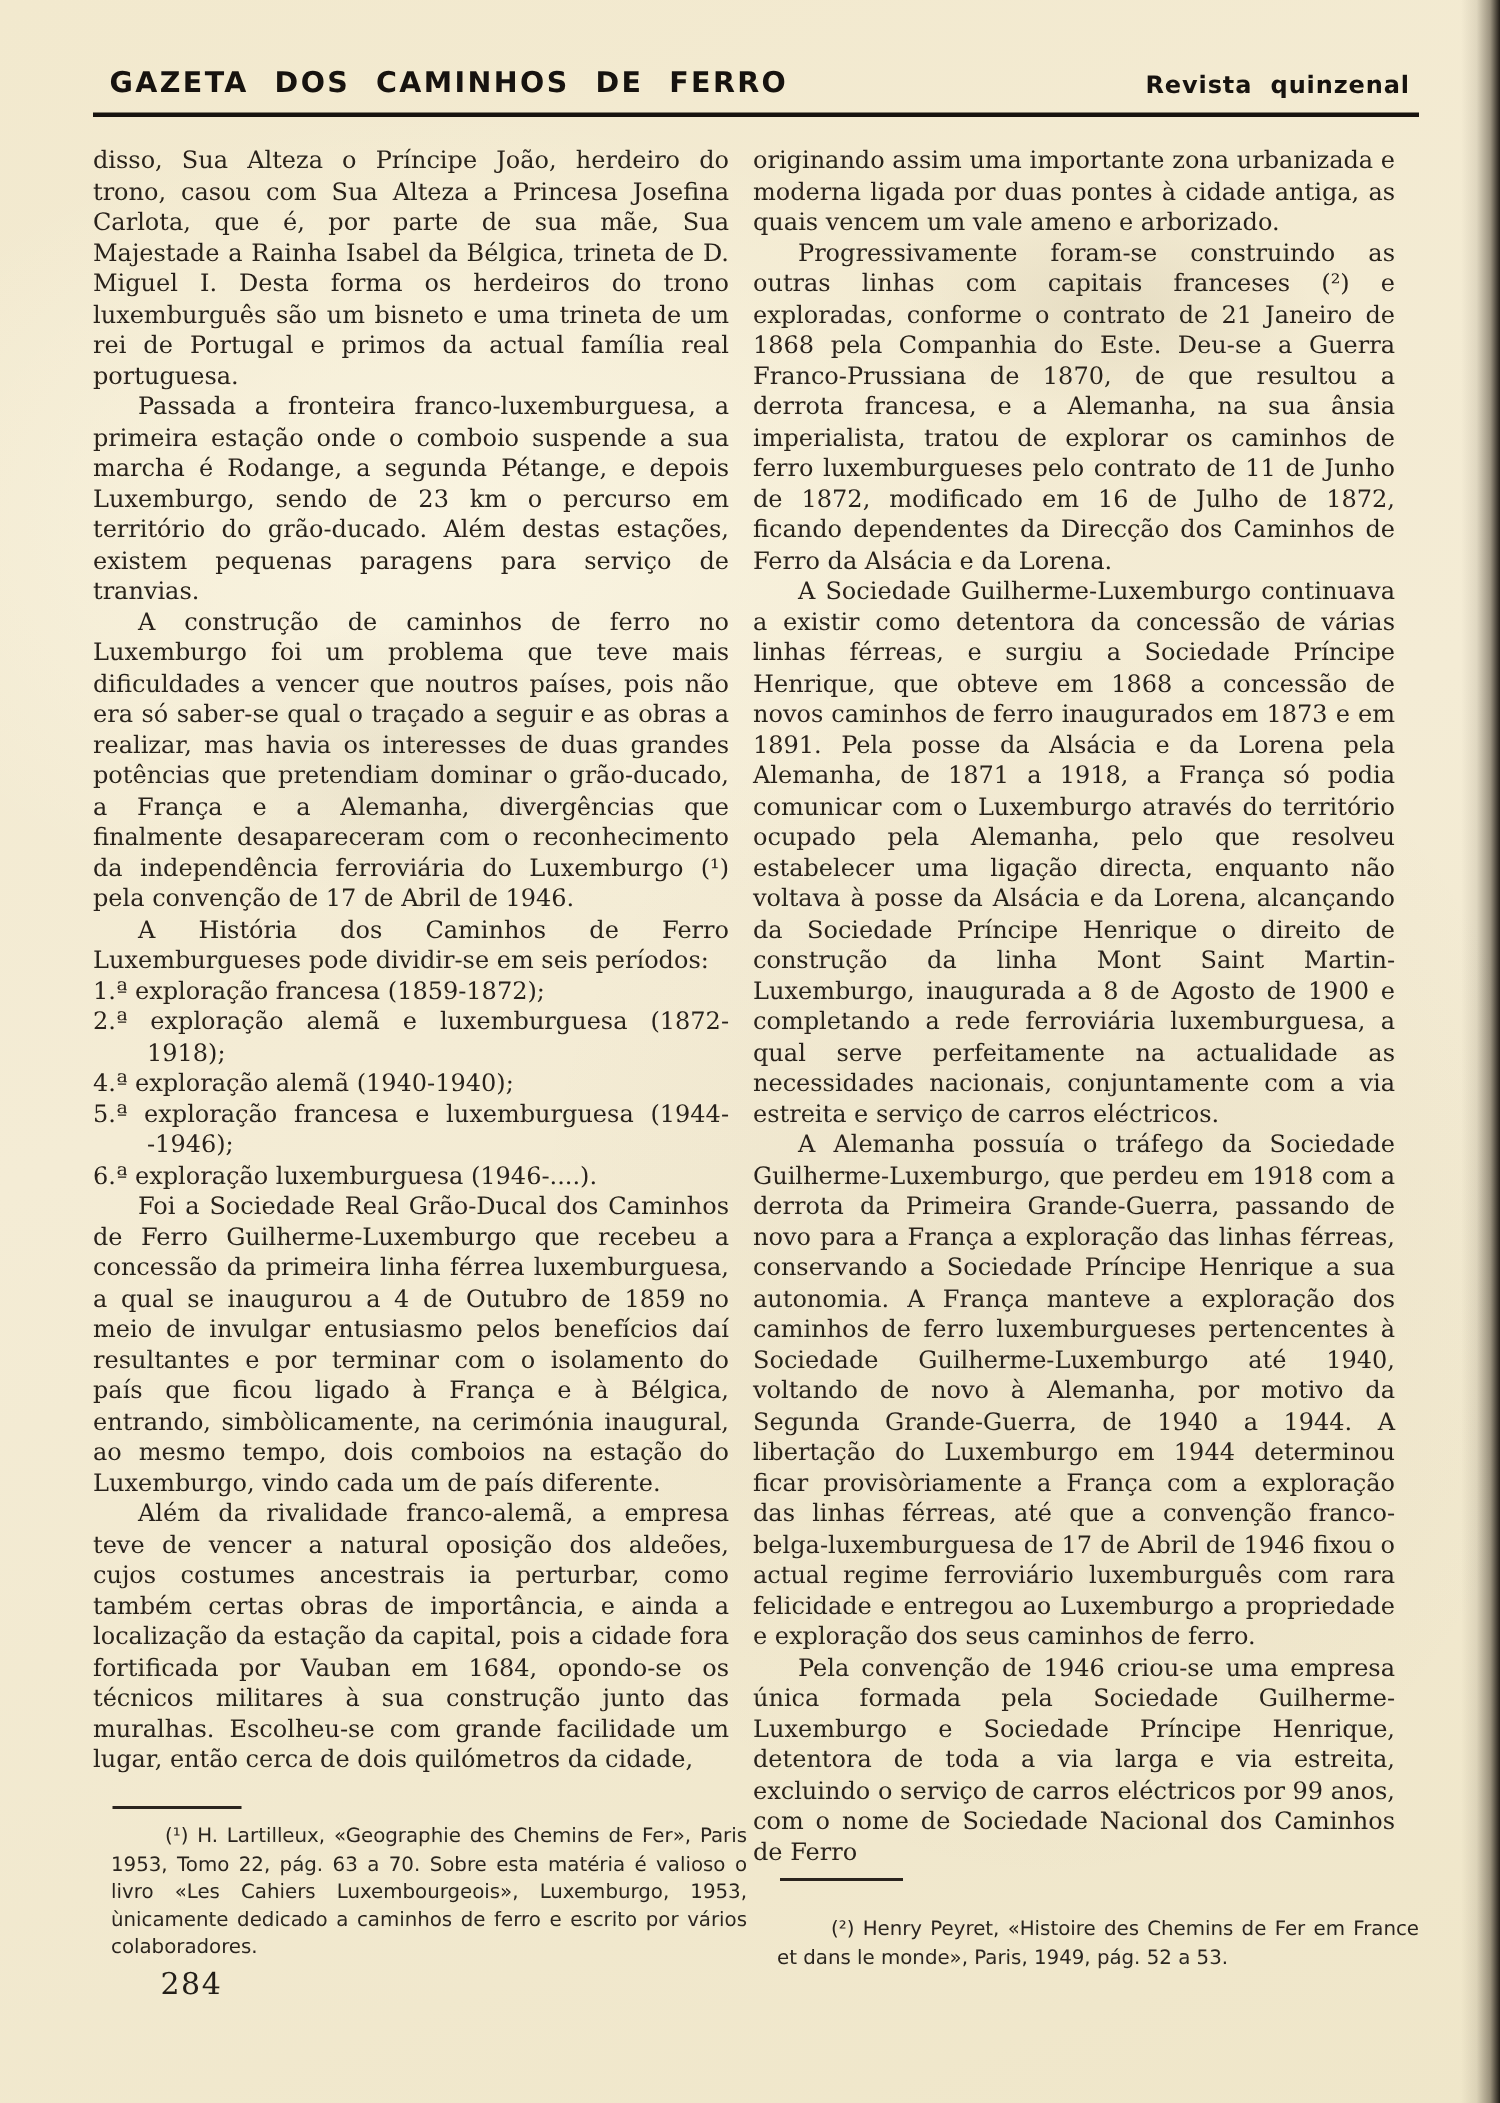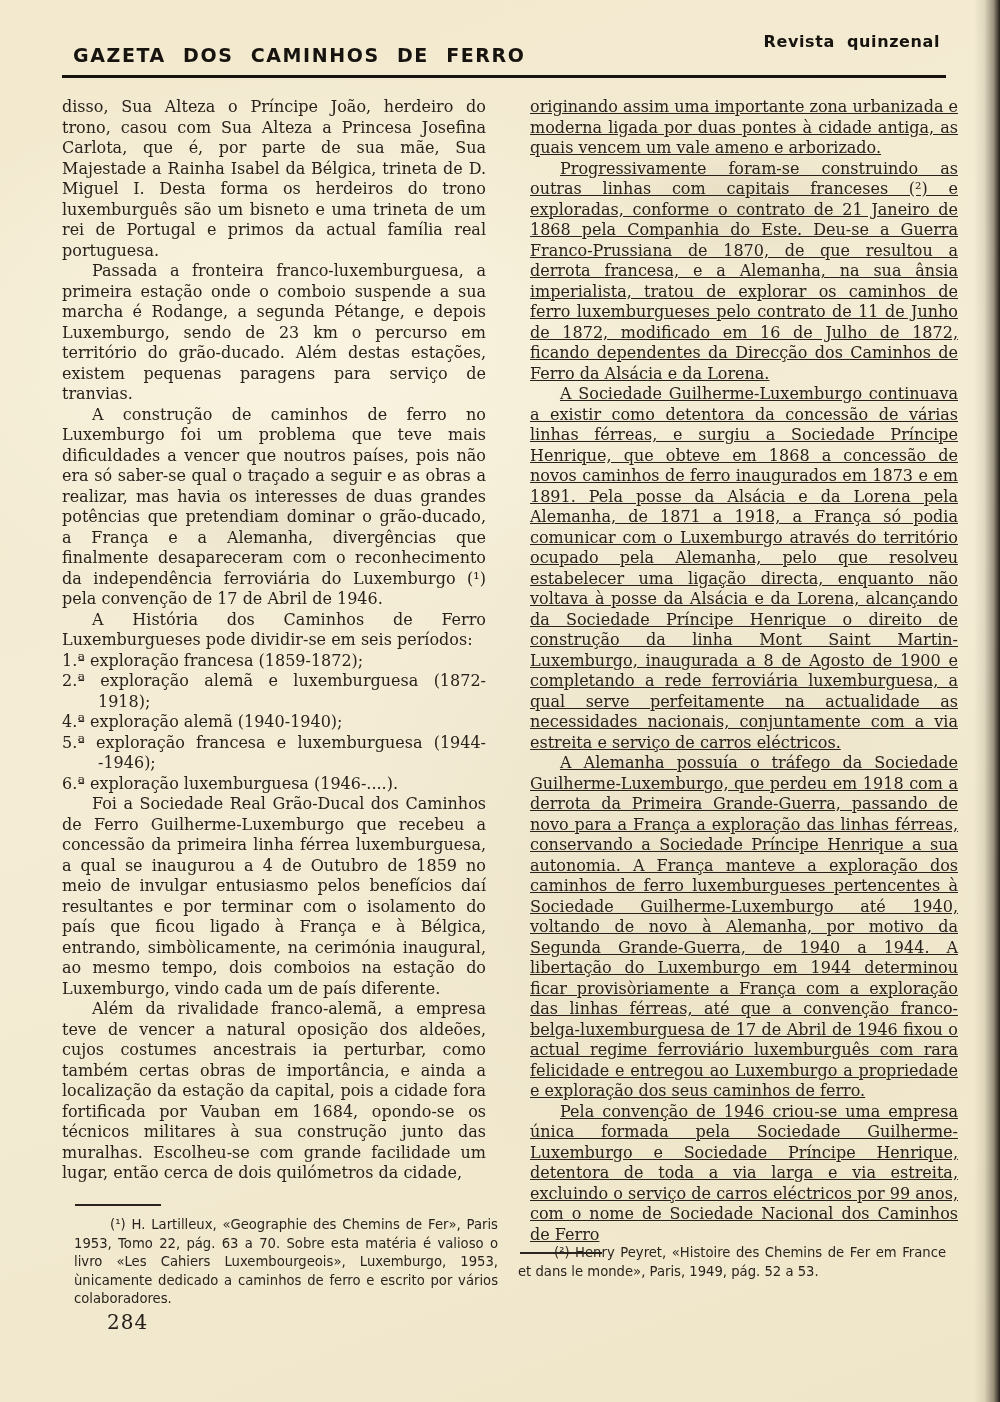--- a/index.html
+++ b/index.html
@@ -33,33 +33,33 @@
   .ghost-a { left:560px; top:110px;  width:360px; height:190px; }
   .ghost-b { left:90px;  top:380px;  width:380px; height:260px; }
 
   .header-title {
     position:absolute; left:73px; top:44px;
     font-family:"DejaVu Sans", sans-serif; font-weight:bold;
     font-size:19px; letter-spacing:1.6px; word-spacing:9px;
     color:#17130f; white-space:nowrap;
   }
   .header-subtitle {
-    position:absolute; right:60px; top:32px;
+    position:absolute; right:60px; top:47px;
     font-family:"DejaVu Sans", sans-serif; font-weight:bold;
     font-size:16px; letter-spacing:0.6px; word-spacing:6px;
     color:#17130f; white-space:nowrap;
   }
   .header-rule {
     position:absolute; left:62px; top:75px; width:884px; height:3px;
     background:#17130f;
   }
 
   .col { position:absolute; top:97px; }
   .col-left  { left:62px;  width:424px; }
-  .col-right { left:530px; width:428px;text-decoration:underline; }
+  .col-right { left:502px; width:428px; }
 
   .col p {
     margin:0; text-align:justify;
     font-size:16px; line-height:20.5px; color:#29221b;
   }
   .col p.indent { text-indent:30px; }
 
   .periods { margin:0; }
   .period-item {
     padding-left:36px; text-indent:-36px;
@@ -70,21 +70,21 @@
   .fn-rule-left  { left:75px;  top:1204px; width:86px; }
   .fn-rule-right { left:520px; top:1252px; width:82px; }
 
   .footnote {
     position:absolute;
     font-family:"DejaVu Sans", sans-serif;
     font-size:13.2px; line-height:18.6px; color:#2a241e;
     text-align:justify; text-indent:36px;
   }
   .footnote-left  { left:74px;  top:1216px; width:424px; }
-  .footnote-right { left:518px; top:1244px; width:428px; }
+  .footnote-right { left:518px; top:1278px; width:428px; }
 
   .page-number {
     position:absolute; left:107px; top:1310px;
     font-size:20px; letter-spacing:1px; color:#241f19;
   }
 </style>
 </head>
 <body>
 
 <div class="page">

